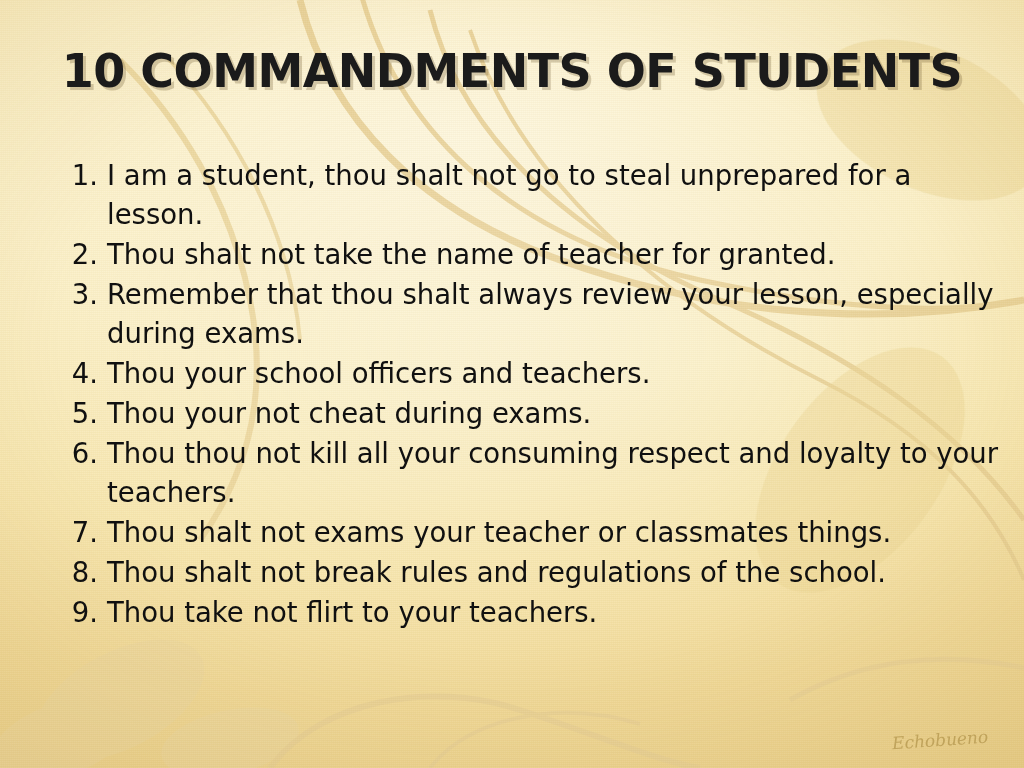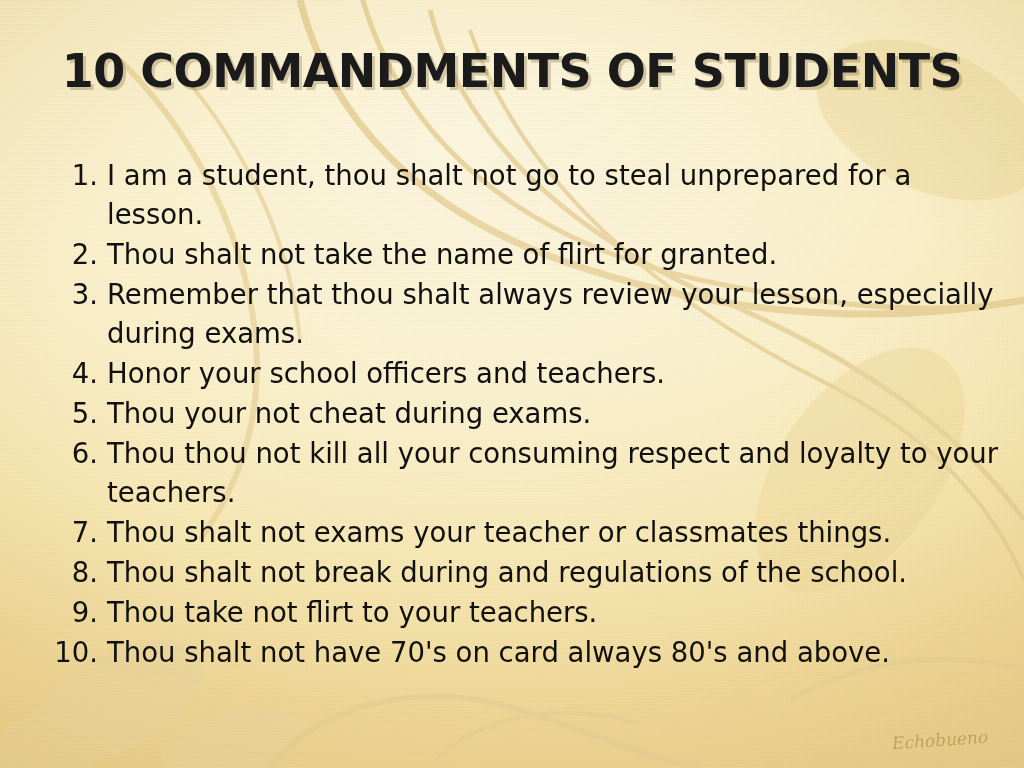--- a/index.html
+++ b/index.html
@@ -140,60 +140,56 @@
 
   <div id="list">
 
     <div class="item">
       <div class="num">1.</div>
       <div class="txt">I am a student, thou shalt not go to steal unprepared for a lesson.</div>
     </div>
 
     <div class="item">
       <div class="num">2.</div>
-      <div class="txt">Thou shalt not take the name of flirt for granted.</div>
+      <div class="txt">Thou shalt not take the name of teacher for granted.</div>
     </div>
 
     <div class="item">
       <div class="num">3.</div>
       <div class="txt">Remember that thou shalt always review your lesson, especially during exams.</div>
     </div>
 
     <div class="item">
       <div class="num">4.</div>
-      <div class="txt">Honor your school officers and teachers.</div>
+      <div class="txt">Thou your school officers and teachers.</div>
     </div>
 
     <div class="item">
       <div class="num">5.</div>
       <div class="txt">Thou your not cheat during exams.</div>
     </div>
 
     <div class="item">
       <div class="num">6.</div>
       <div class="txt">Thou thou not kill all your consuming respect and loyalty to your teachers.</div>
     </div>
 
     <div class="item">
       <div class="num">7.</div>
       <div class="txt">Thou shalt not exams your teacher or classmates things.</div>
     </div>
 
     <div class="item">
       <div class="num">8.</div>
-      <div class="txt">Thou shalt not break during and regulations of the school.</div>
+      <div class="txt">Thou shalt not break rules and regulations of the school.</div>
     </div>
 
     <div class="item">
       <div class="num">9.</div>
       <div class="txt">Thou take not flirt to your teachers.</div>
     </div>
 
-    <div class="item">
-      <div class="num">10.</div>
-      <div class="txt">Thou shalt not have 70's on card always 80's and above.</div>
-    </div>
 
   </div>
 
   <div id="signature">Echobueno</div>
 
 </div>
 
 </body></html>

